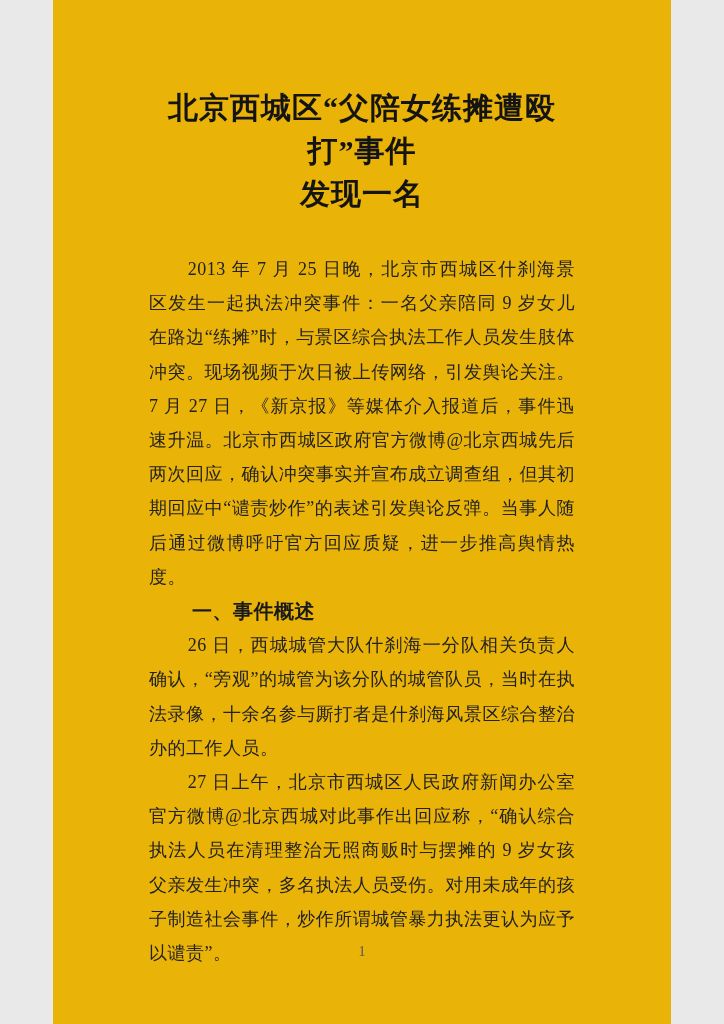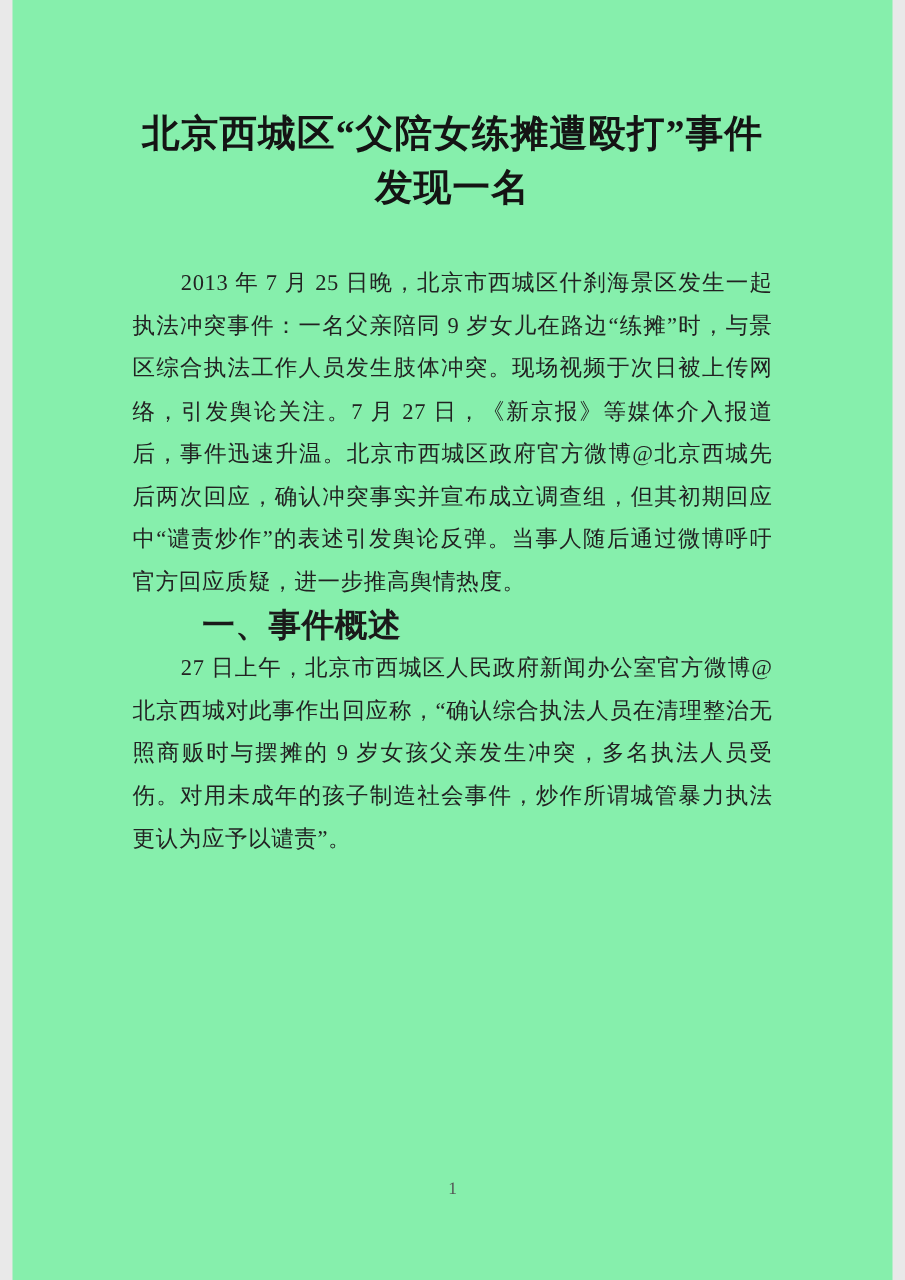--- a/index.html
+++ b/index.html
@@ -2,24 +2,24 @@
 <html lang="zh"><head>
 <meta charset="utf-8">
 <style>
   html, body {
     margin: 0;
     padding: 0;
     background: #e9e9e9;
   }
   .page {
     position: relative;
-    width: 704px;
+    width: 618px;
     height: 1024px;
     margin: 0 auto;
-    background: #86efac;
+    background: #eab308;
     box-sizing: border-box;
     overflow: hidden;
     font-family: "Liberation Serif", "DejaVu Serif", serif;
     color: #1c1c1c;
   }
   .content {
     position: absolute;
     left: 96px;
     right: 96px;
     top: 0;
@@ -43,21 +43,21 @@
     text-align: justify;
     text-indent: 2.15em;
     letter-spacing: 0.5px;
     color: #222;
   }
   .first-para {
     margin-top: 37px;
   }
   .section-heading {
     margin: 0;
-    font-size: 26px;
+    font-size: 20px;
     line-height: 34.2px;
     font-weight: bold;
     text-indent: 2.15em;
     font-family: "Liberation Sans", "DejaVu Sans", sans-serif;
     letter-spacing: 0.5px;
     color: #1a1a1a;
   }
   .page-number {
     position: absolute;
     left: 0;
@@ -77,19 +77,20 @@
     <h1 class="doc-title">
       <span class="title-line">北京西城区“父陪女练摊遭殴打”事件</span>
       <span class="title-line">发现一名</span>
     </h1>
 
     <p class="body-para first-para">2013 年 7 月 25 日晚，北京市西城区什刹海景区发生一起执法冲突事件：一名父亲陪同 9 岁女儿在路边“练摊”时，与景区综合执法工作人员发生肢体冲突。现场视频于次日被上传网络，引发舆论关注。7 月 27 日，《新京报》等媒体介入报道后，事件迅速升温。北京市西城区政府官方微博@北京西城先后两次回应，确认冲突事实并宣布成立调查组，但其初期回应中“谴责炒作”的表述引发舆论反弹。当事人随后通过微博呼吁官方回应质疑，进一步推高舆情热度。</p>
 
     <h2 class="section-heading">一、事件概述</h2>
 
 
+    <p class="body-para">26 日，西城城管大队什刹海一分队相关负责人确认，“旁观”的城管为该分队的城管队员，当时在执法录像，十余名参与厮打者是什刹海风景区综合整治办的工作人员。</p>
 
     <p class="body-para">27 日上午，北京市西城区人民政府新闻办公室官方微博@北京西城对此事作出回应称，“确认综合执法人员在清理整治无照商贩时与摆摊的 9 岁女孩父亲发生冲突，多名执法人员受伤。对用未成年的孩子制造社会事件，炒作所谓城管暴力执法更认为应予以谴责”。</p>
 
   </div>
 
   <div class="page-number">1</div>
 </div>
 
 </body></html>

